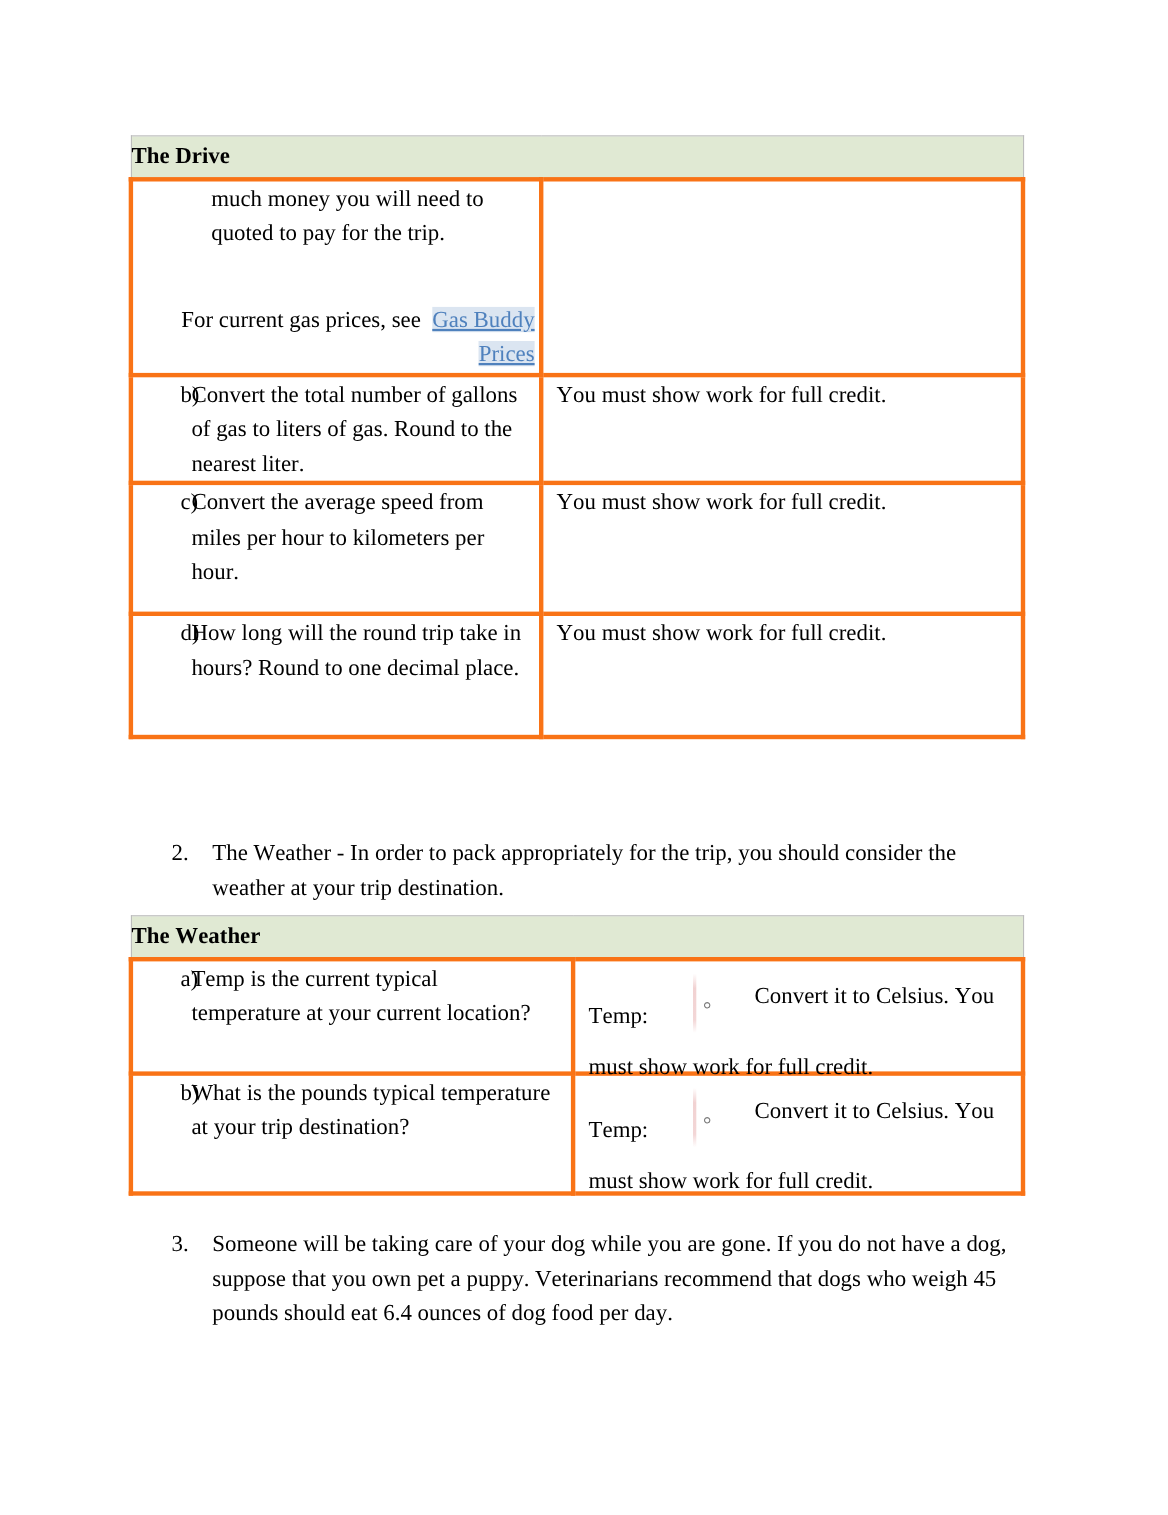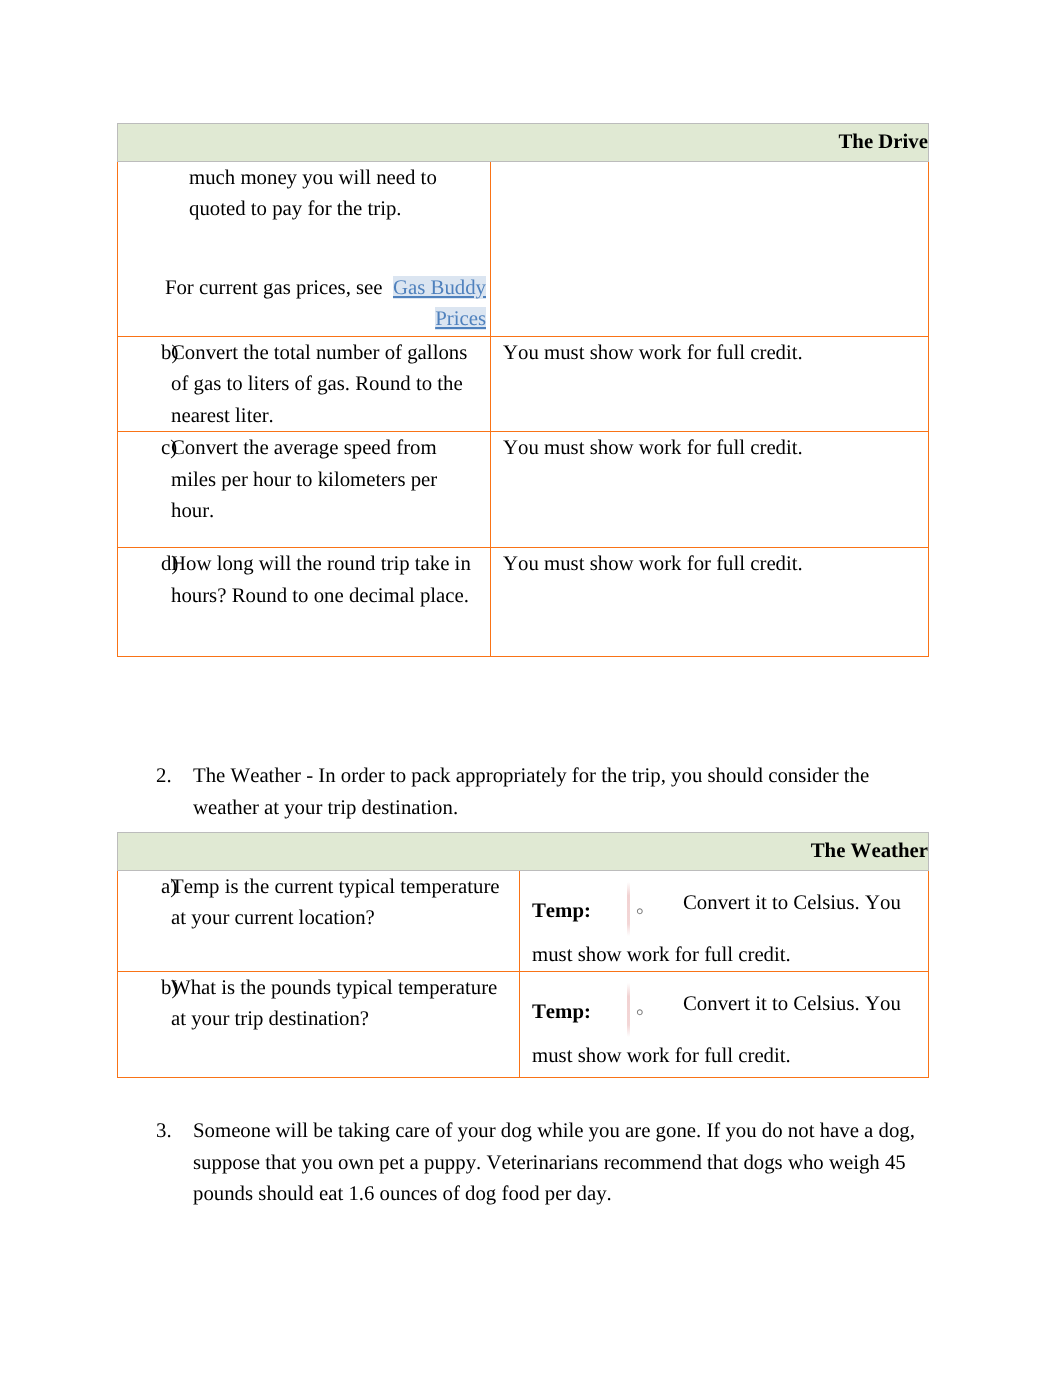--- a/index.html
+++ b/index.html
@@ -2,34 +2,34 @@
 <html><head>
 <meta charset="utf-8">
 <style>
   html,body{margin:0;padding:0;background:#fff;}
   body{width:1062px;height:1377px;font-family:"Liberation Serif",serif;color:#000;
        -webkit-font-smoothing:antialiased;text-rendering:geometricPrecision;
        font-kerning:none;}
   .page{position:relative;width:1062px;height:1377px;overflow:hidden;background:#fff;}
 
   table.wt{border-collapse:collapse;table-layout:fixed;position:absolute;}
-  table.wt td{border:1px solid #f97316;vertical-align:top;padding:0;}
-  .hdr{background:#e0e9d3;text-align:right;font-weight:bold;font-size:20.8px;
+  table.wt td{border:4px solid #f97316;vertical-align:top;padding:0;}
+  .hdr{background:#e0e9d3;text-align:left;font-weight:bold;font-size:20.8px;
        line-height:31.5px;padding:2px 0 3px 0 !important;border:1px solid #bcbcbc !important;}
   .cell{font-size:20.8px;line-height:31.5px;}
   .pad{padding:0 8px 4px 12px;}
   .qwrap{padding:0;position:relative;}
   .qlab{position:absolute;left:43px;top:0px;}
   .qtxt{display:block;margin-left:53px;margin-right:15px;}
   .wide .qtxt{margin-right:22px;}
   .t2 .qtxt{margin-right:18px;}
   .ansc{position:relative;}
   .ansrow{position:absolute;left:0;top:16px;white-space:nowrap;}
-  .ansrow2{position:absolute;left:12px;top:68px;white-space:nowrap;text-align:right;}
-  .ansrow .lbl{position:absolute;left:12px;top:8px;font-weight:bold;}
+  .ansrow2{position:absolute;left:12px;top:80px;white-space:nowrap;text-align:right;}
+  .ansrow .lbl{position:absolute;left:12px;top:18px;}
   .ansrow .deg{position:absolute;left:116px;top:13px;font-size:19px;color:#777;}
   .sq{position:relative;}
   .sq::after{content:"";position:absolute;left:-9px;top:-18px;width:3px;height:54px;
      background:linear-gradient(180deg,rgba(228,165,165,0) 0%,rgba(228,165,165,.5) 25%,rgba(228,165,165,.45) 78%,rgba(228,165,165,0) 100%);}
   .ansrow .cnv{position:absolute;left:163px;top:0;}
 
   a.lnk{color:#4f81bd;text-decoration:underline;background:#dbe5f1;}
 
   .numitem{position:absolute;font-size:20.8px;line-height:31.5px;}
   .numitem .n{position:absolute;left:0;top:0;}
@@ -141,16 +141,16 @@
               <span class="cnv">Convert it to Celsius.  You</span>
         </div>
         <div class="ansrow2"><span>must show work for full credit.</span></div>
       </td>
     </tr>
     </tbody>
   </table>
 
   <div class="numitem" style="left:156px; top:1115px; width:780px;">
     <span class="n">3.</span>
-    <span class="t">Someone will be taking care of your dog while you are gone.  If you do not have a dog, suppose that you own pet a puppy.  Veterinarians recommend that dogs who weigh 45 pounds should eat 1.6 ounces of dog food per day.</span>
+    <span class="t">Someone will be taking care of your dog while you are gone.  If you do not have a dog, suppose that you own pet a puppy.  Veterinarians recommend that dogs who weigh 45 pounds should eat 6.4 ounces of dog food per day.</span>
   </div>
 
 </div>
 
 </body></html>

